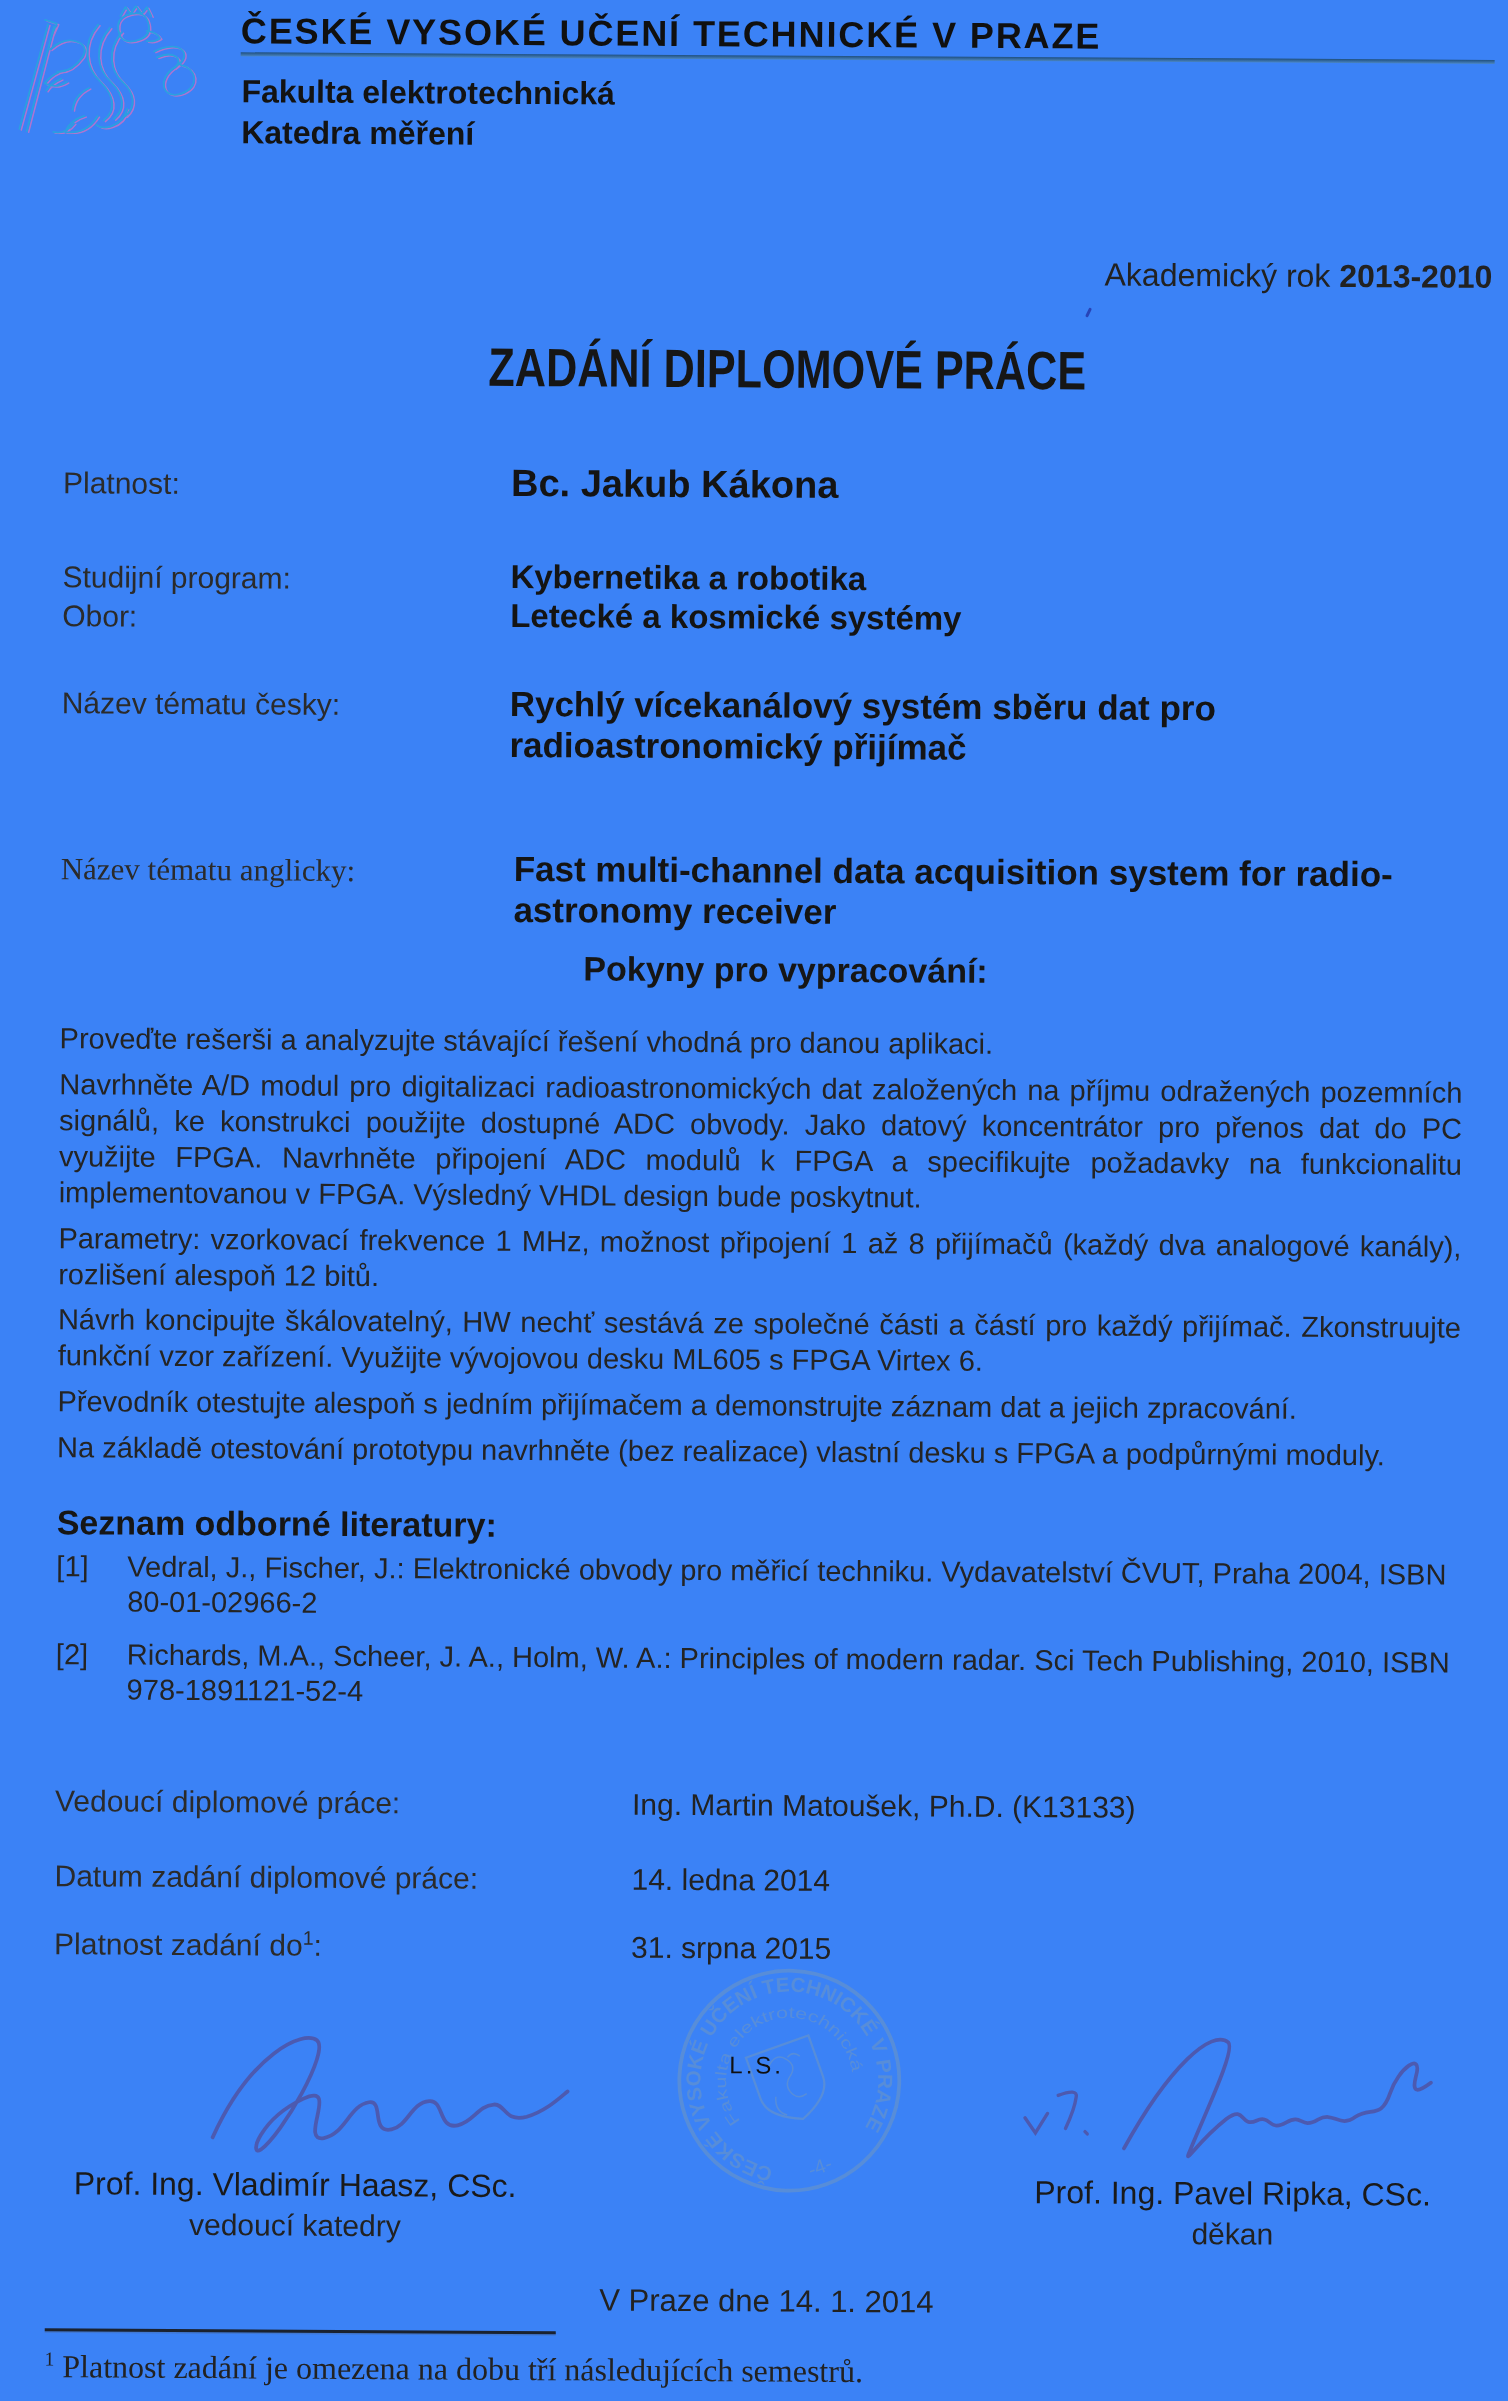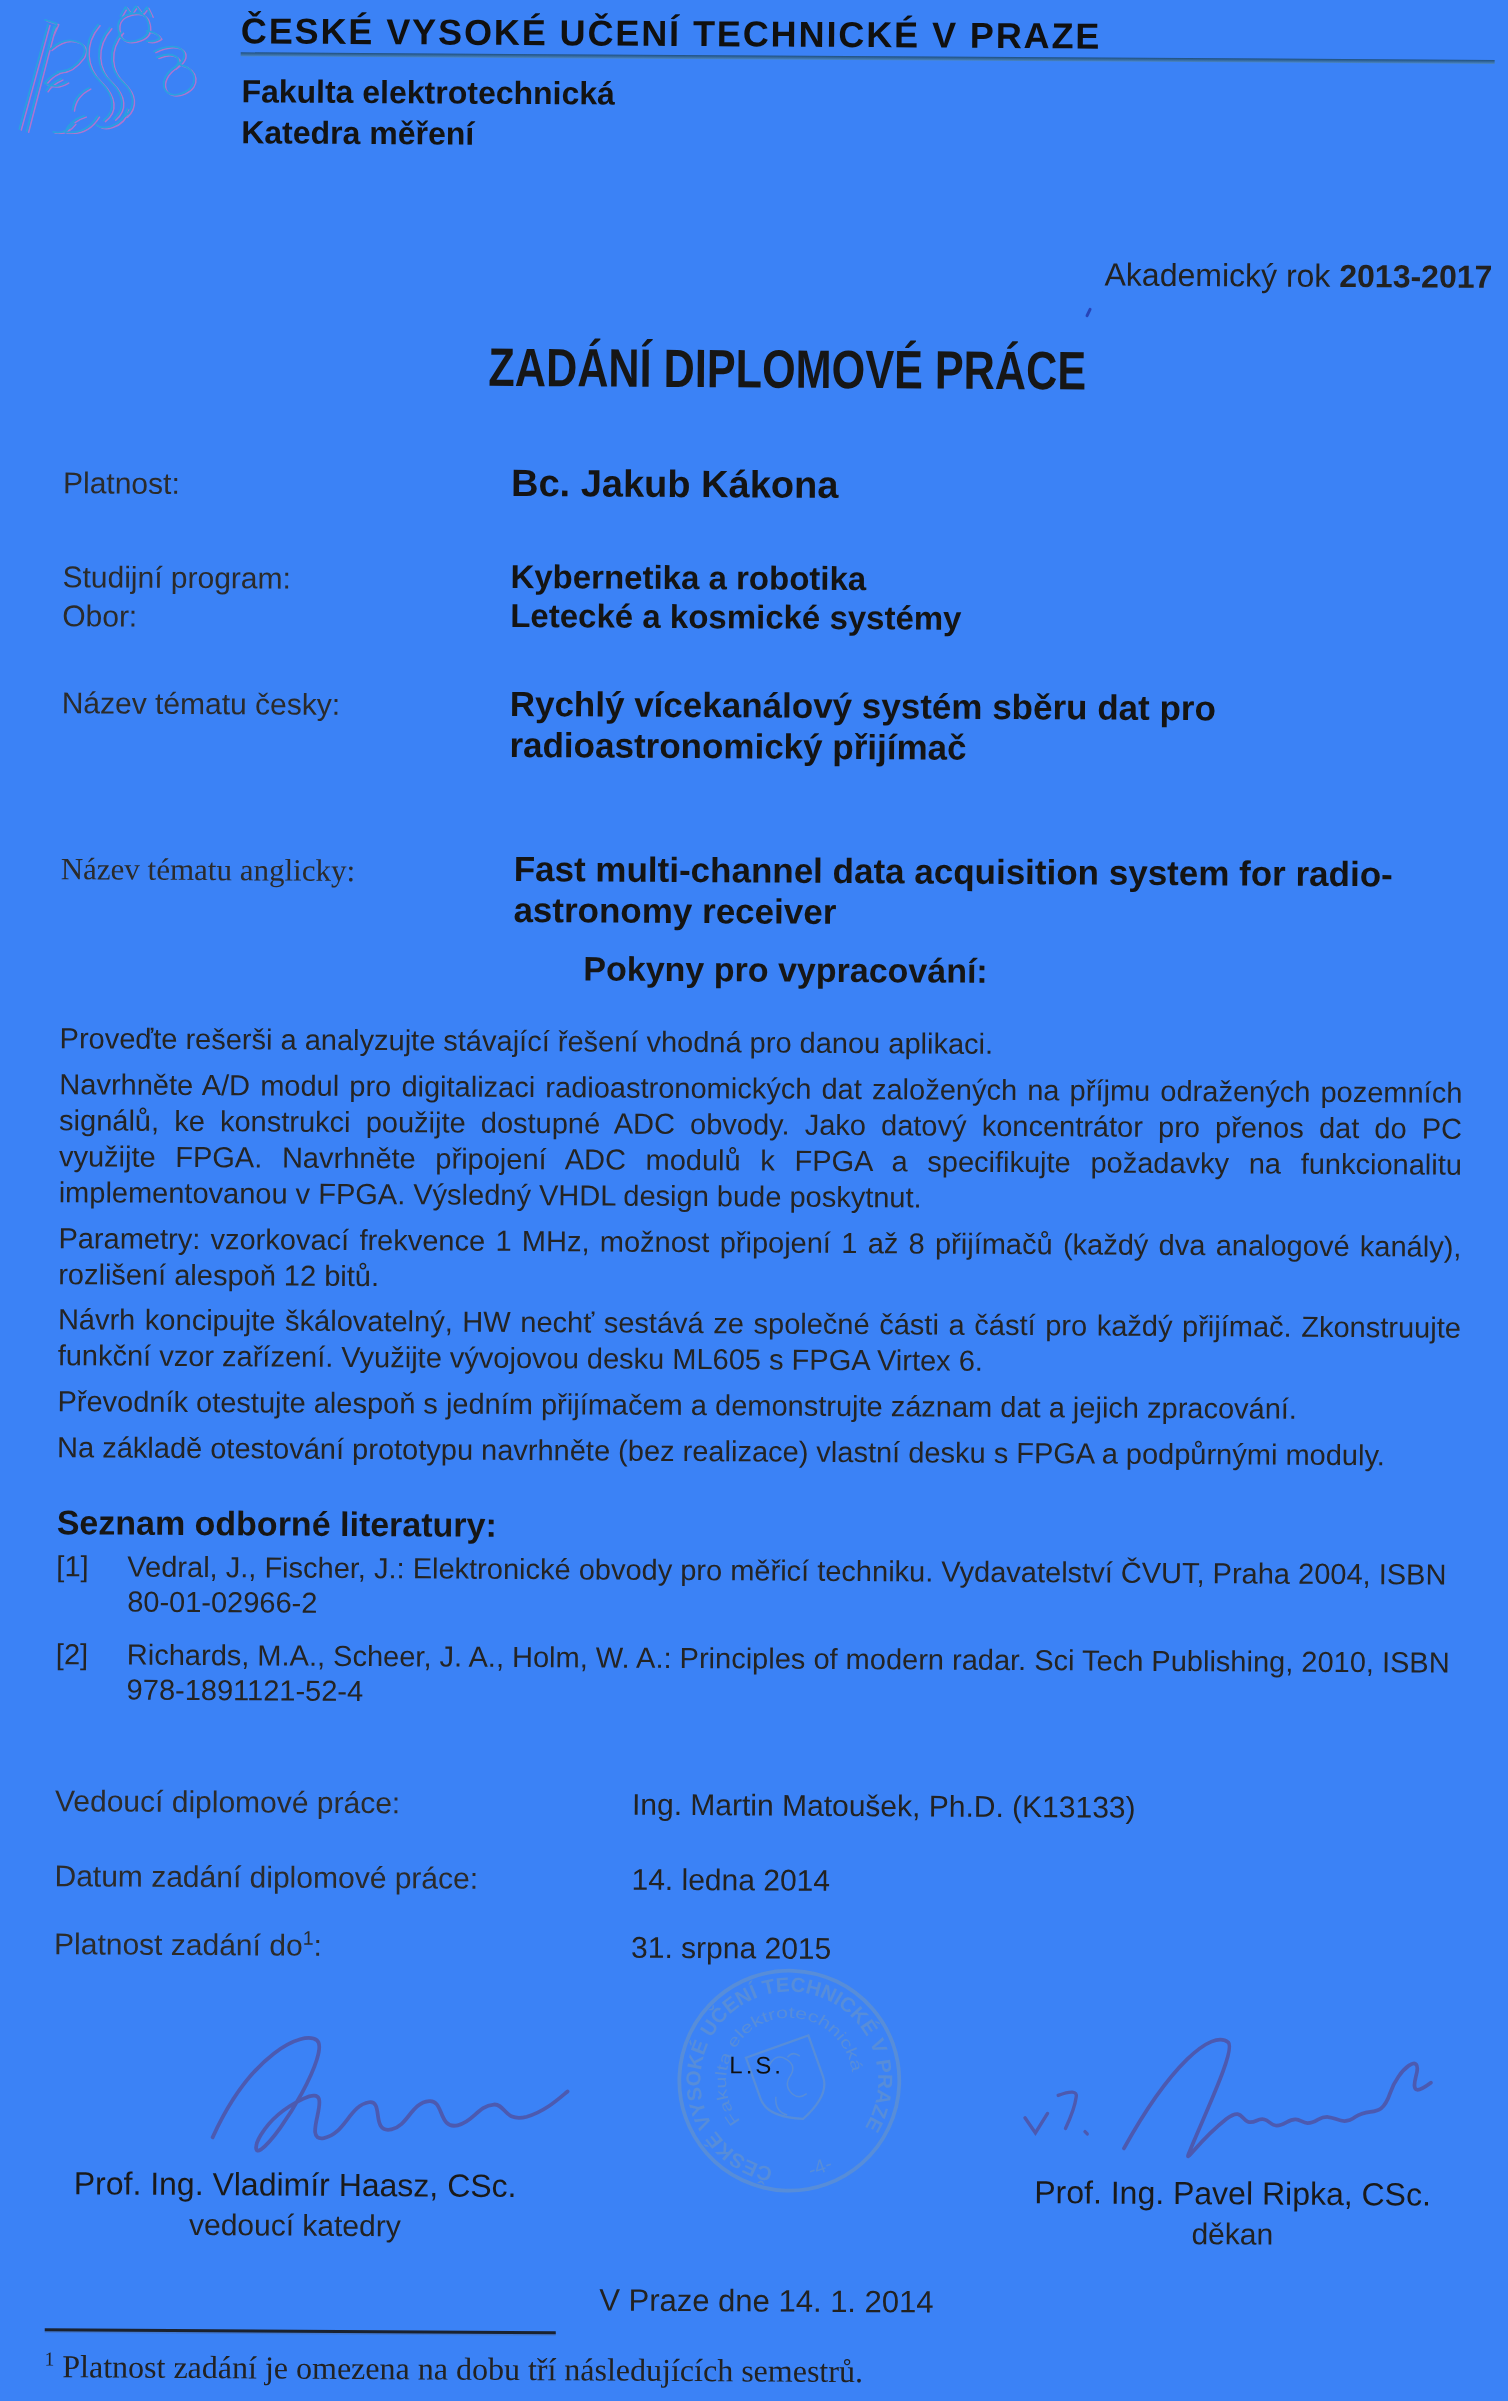--- a/index.html
+++ b/index.html
@@ -92,21 +92,21 @@
       <use href="#lion" stroke="#2aa0e0" stroke-width="2.4"></use>
     </svg>
 
     <div class="abs univ">ČESKÉ VYSOKÉ UČENÍ TECHNICKÉ V PRAZE</div>
     <div class="abs hrule"></div>
     <div class="abs fac">Fakulta elektrotechnická</div>
     <div class="abs dep">Katedra měření</div>
 
     <div class="abs acad">
       <span>Akademický rok</span>
-      <span class="b">2013-2017</span>
+      <span class="b">2013-2010</span>
     </div>
 
     <div class="abs title-wrap">
       <span class="t">ZADÁNÍ DIPLOMOVÉ PRÁCE</span>
     </div>
     <div class="abs stray"></div>
 
     <div class="abs lbl l-student">Platnost:</div>
     <div class="abs val v-student">Bc. Jakub Kákona</div>
 

